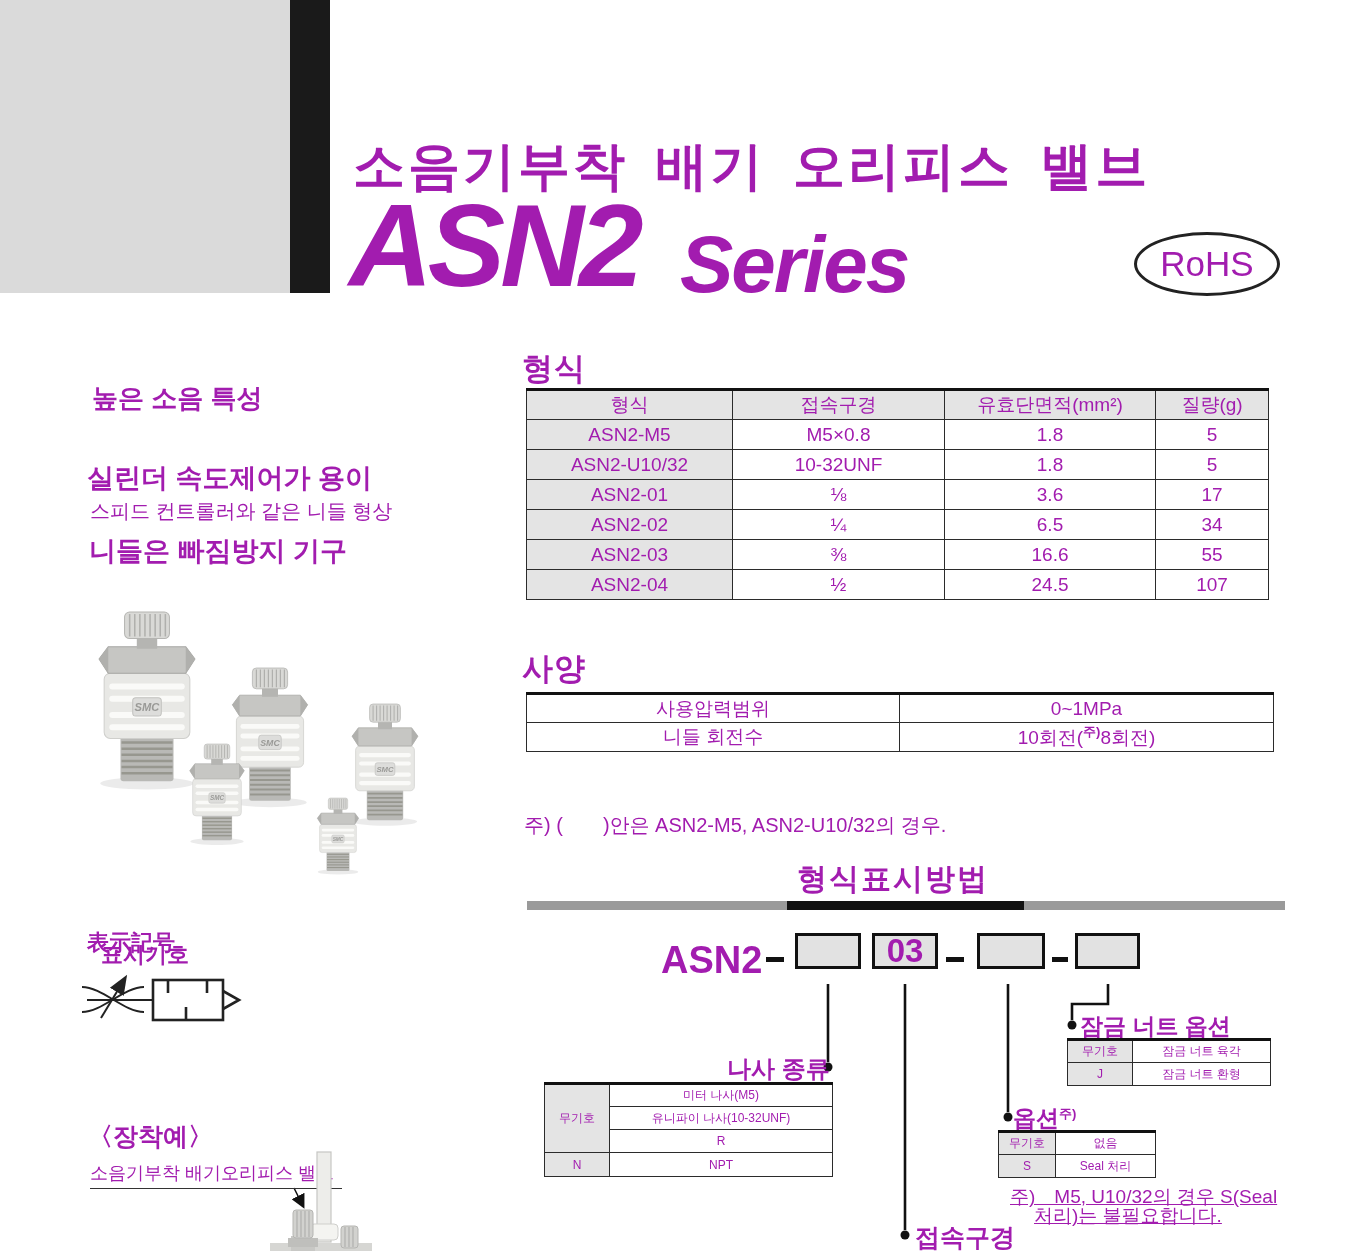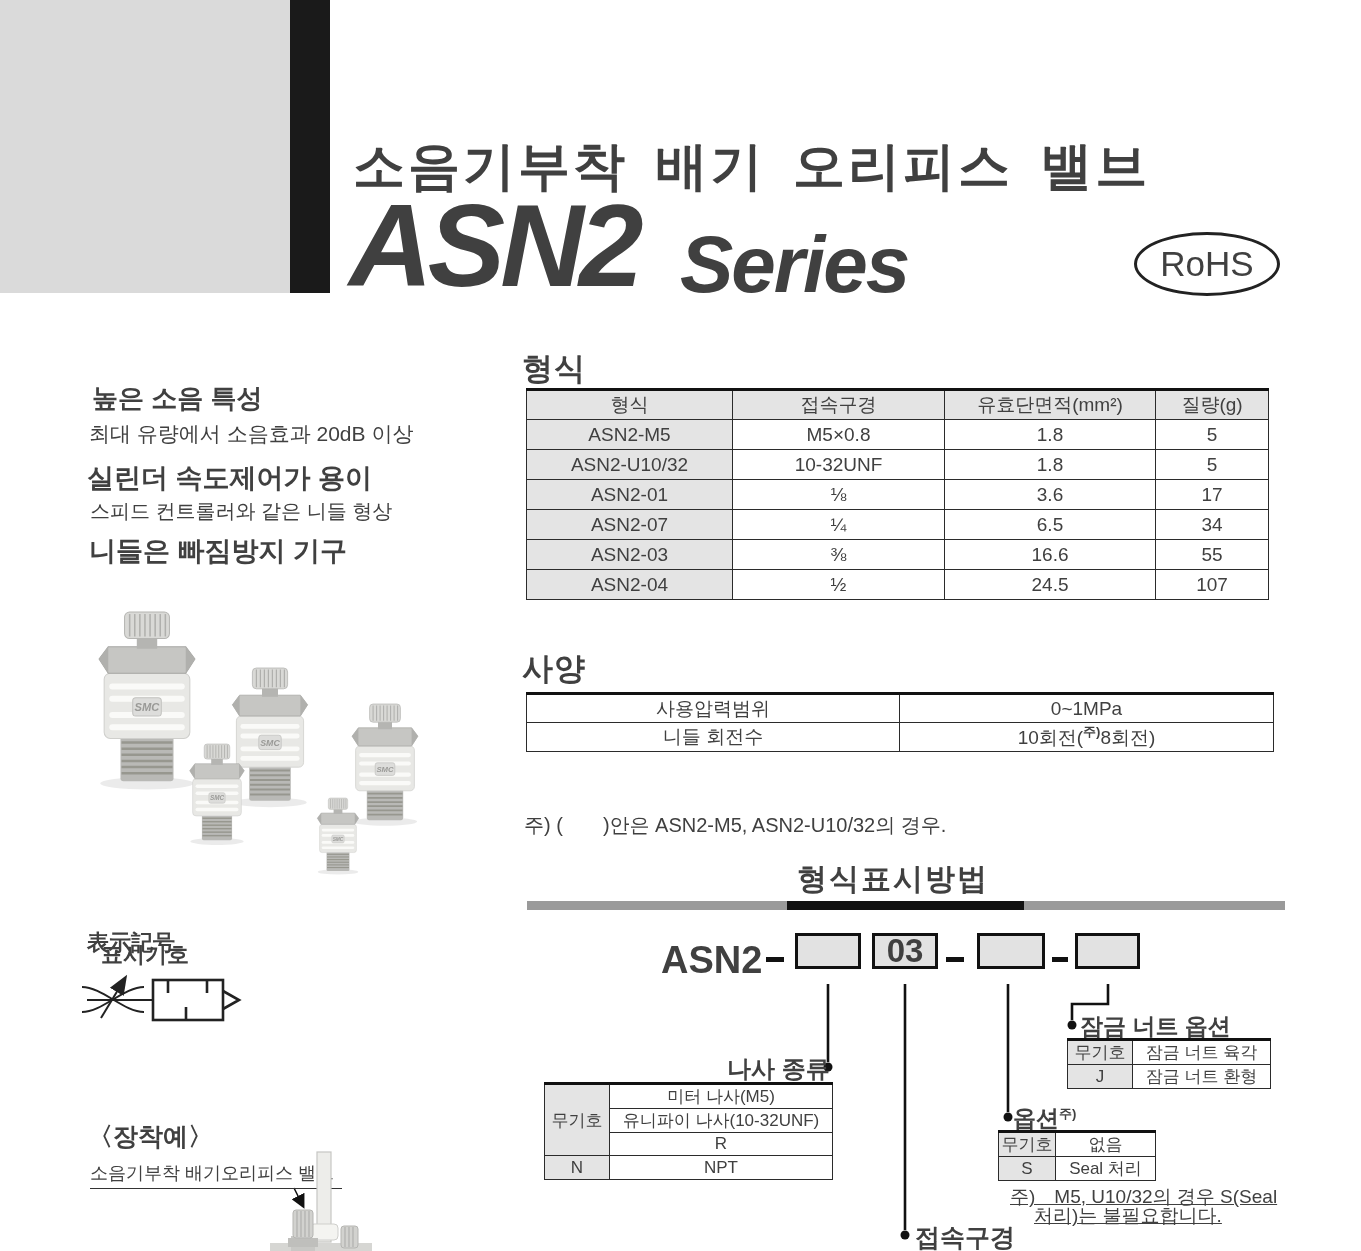--- a/index.html
+++ b/index.html
@@ -1,38 +1,38 @@
 <!DOCTYPE html>
 <html><head>
 <meta charset="utf-8">
 <style>
   html,body{margin:0;padding:0;background:#fff;}
   #page{position:relative;width:1361px;height:1251px;background:#fff;overflow:hidden;
-        font-family:"Liberation Sans","DejaVu Sans",sans-serif;color:#404040;}
+        font-family:"Liberation Sans","DejaVu Sans",sans-serif;color:#a21caf;}
   .abs{position:absolute;white-space:nowrap;line-height:1.1;}
   
   .gray-block{position:absolute;left:0;top:0;width:290px;height:293px;background:#dadada;}
   .black-bar{position:absolute;left:290px;top:0;width:40px;height:293px;background:#1a1a1a;}
   .subtitle{left:353px;top:138px;font-size:52px;font-weight:bold;letter-spacing:3px;word-spacing:10px;}
   .series{left:349px;top:183px;font-size:116px;font-weight:bold;font-style:italic;letter-spacing:-5px;}
   .series-word{left:680px;top:221px;font-size:80px;font-weight:bold;font-style:italic;letter-spacing:-2px;}
   .rohs{position:absolute;left:1134px;top:232px;width:140px;height:58px;border:3.5px solid #222;
         border-radius:50%;display:flex;align-items:center;justify-content:center;
         font-size:35px;font-weight:normal;}
   
   .ft{font-weight:bold;font-size:27px;}
   .fd{font-size:21px;}
   
   .sec-h{font-size:31px;font-weight:bold;letter-spacing:1px;}
   
   table.tbl{position:absolute;border-collapse:collapse;table-layout:fixed;border:1.5px solid #2b2b2b;border-top:3.5px solid #111;}
   table.tbl td,table.tbl th{border:1.5px solid #2b2b2b;text-align:center;padding:0;font-size:19px;font-weight:normal;overflow:hidden;}
   td.g,th.g{background:#e4e4e4;}
   td.b{font-weight:bold;font-size:20px;}
-  table.small td{font-size:17px;}
+  table.small td{font-size:12px;}
   td.sym{font-weight:bold;}
   td.left{text-align:left;padding-left:56px;}
   sup.noteref{font-size:13px;vertical-align:8px;font-weight:bold;}
   
   .ord-title{font-size:30px;font-weight:bold;letter-spacing:2px;}
   .bar-seg{position:absolute;top:901px;height:9px;}
   .ord-prefix{left:661px;top:940px;font-size:38px;font-weight:bold;letter-spacing:0px;}
   .obox{position:absolute;top:933px;height:36px;background:#e2e2e2;border:3px solid #111;box-sizing:border-box;
         display:flex;align-items:center;justify-content:center;font-size:33px;font-weight:bold;}
   .dash{position:absolute;top:957px;height:5px;background:#111;}
@@ -48,21 +48,20 @@
   <div class="gray-block"></div>
   <div class="black-bar"></div>
   <div class="abs subtitle">소음기부착 배기 오리피스 밸브</div>
   <div class="abs series">ASN2</div>
   <div class="abs series-word">Series</div>
   <div class="rohs">
     <span>RoHS</span>
   </div>
 
   <div class="abs ft" style="left:92px;top:384px;font-size:26px;">높은 소음 특성</div>
-  <div class="abs fd" style="left:89px;top:422px;">최대 유량에서 소음효과 20dB 이상</div>
   <div class="abs ft" style="left:87px;top:464px;">실린더 속도제어가 용이</div>
   <div class="abs fd" style="left:90px;top:500px;font-size:20px;">스피드 컨트롤러와 같은 니들 형상</div>
   <div class="abs ft" style="left:89px;top:537px;">니들은 빠짐방지 기구</div>
 
   <svg style="left:60px;top:595px;" width="440" height="312" viewBox="0 0 440 312">
     <defs>
       <g id="valve">
         <ellipse cx="50" cy="168" rx="46" ry="6" fill="rgba(0,0,0,0.08)"></ellipse>
         <rect x="24" y="122" width="52" height="44" rx="3" fill="#b9b9b6"></rect>
         <g stroke="#97978f" stroke-width="2.5">
@@ -133,21 +132,21 @@
       <td>1.8</td>
       <td>5</td>
     </tr>
     <tr style="height:30px;">
       <td class="g b">ASN2-01</td>
       <td>⅛</td>
       <td>3.6</td>
       <td>17</td>
     </tr>
     <tr style="height:30px;">
-      <td class="g b">ASN2-07</td>
+      <td class="g b">ASN2-02</td>
       <td>¼</td>
       <td>6.5</td>
       <td>34</td>
     </tr>
     <tr style="height:30px;">
       <td class="g b">ASN2-03</td>
       <td>⅜</td>
       <td>16.6</td>
       <td>55</td>
     </tr>

